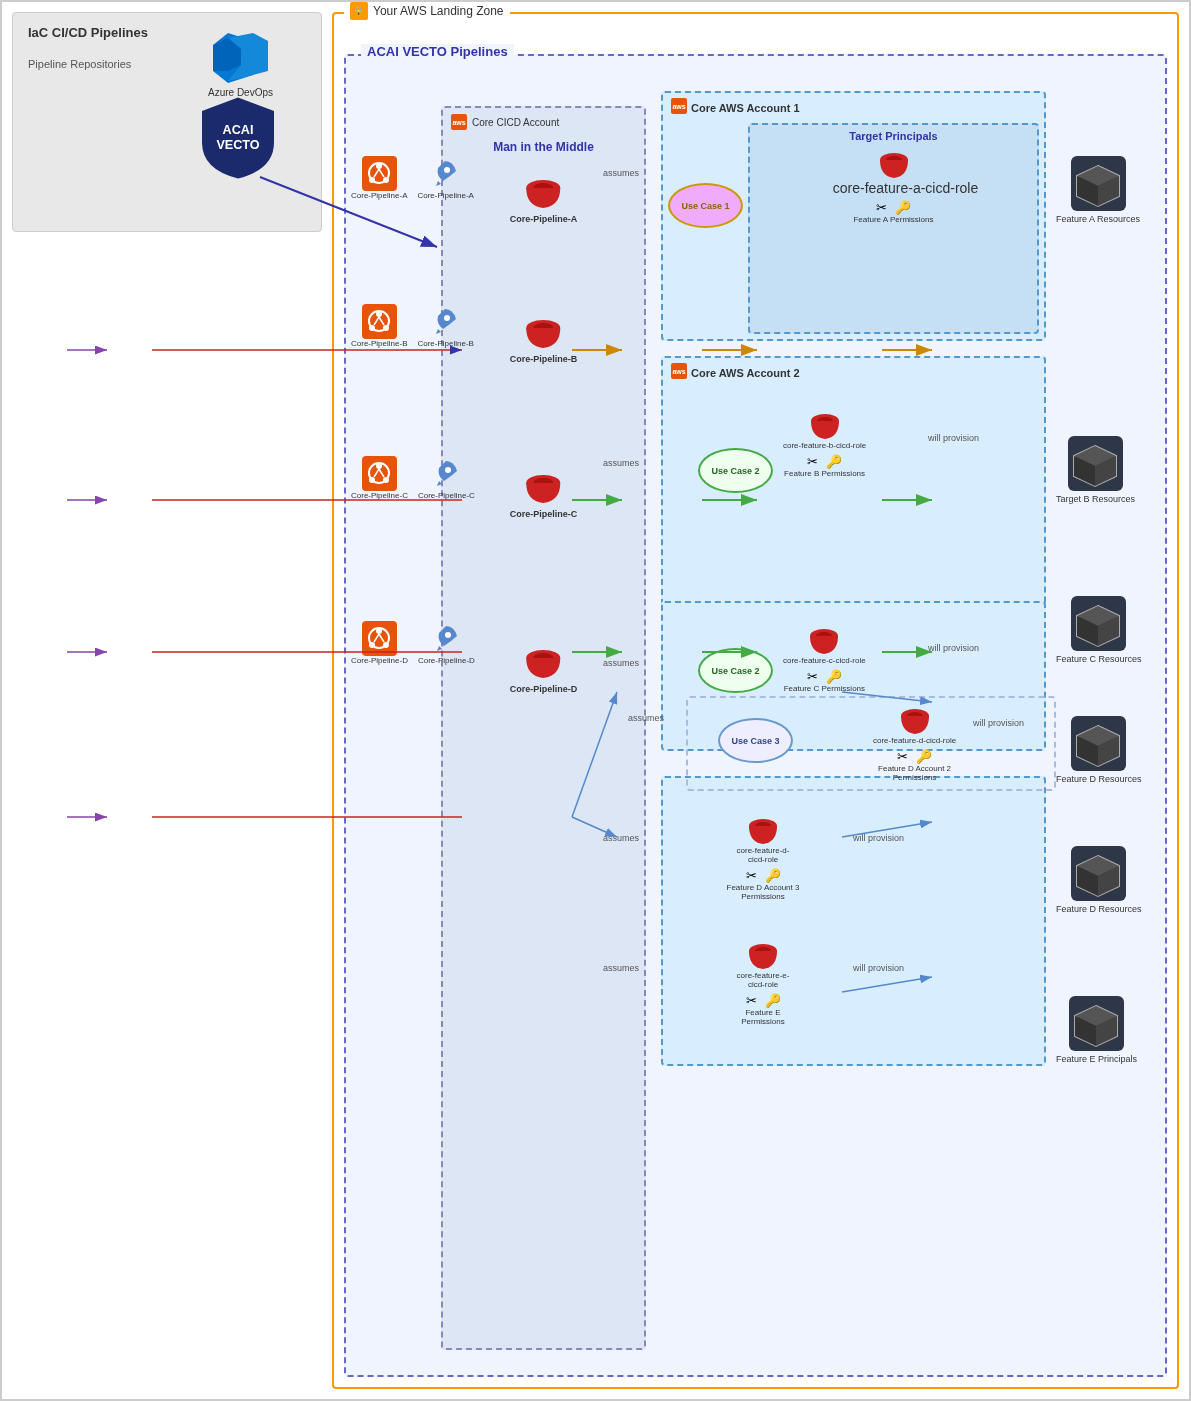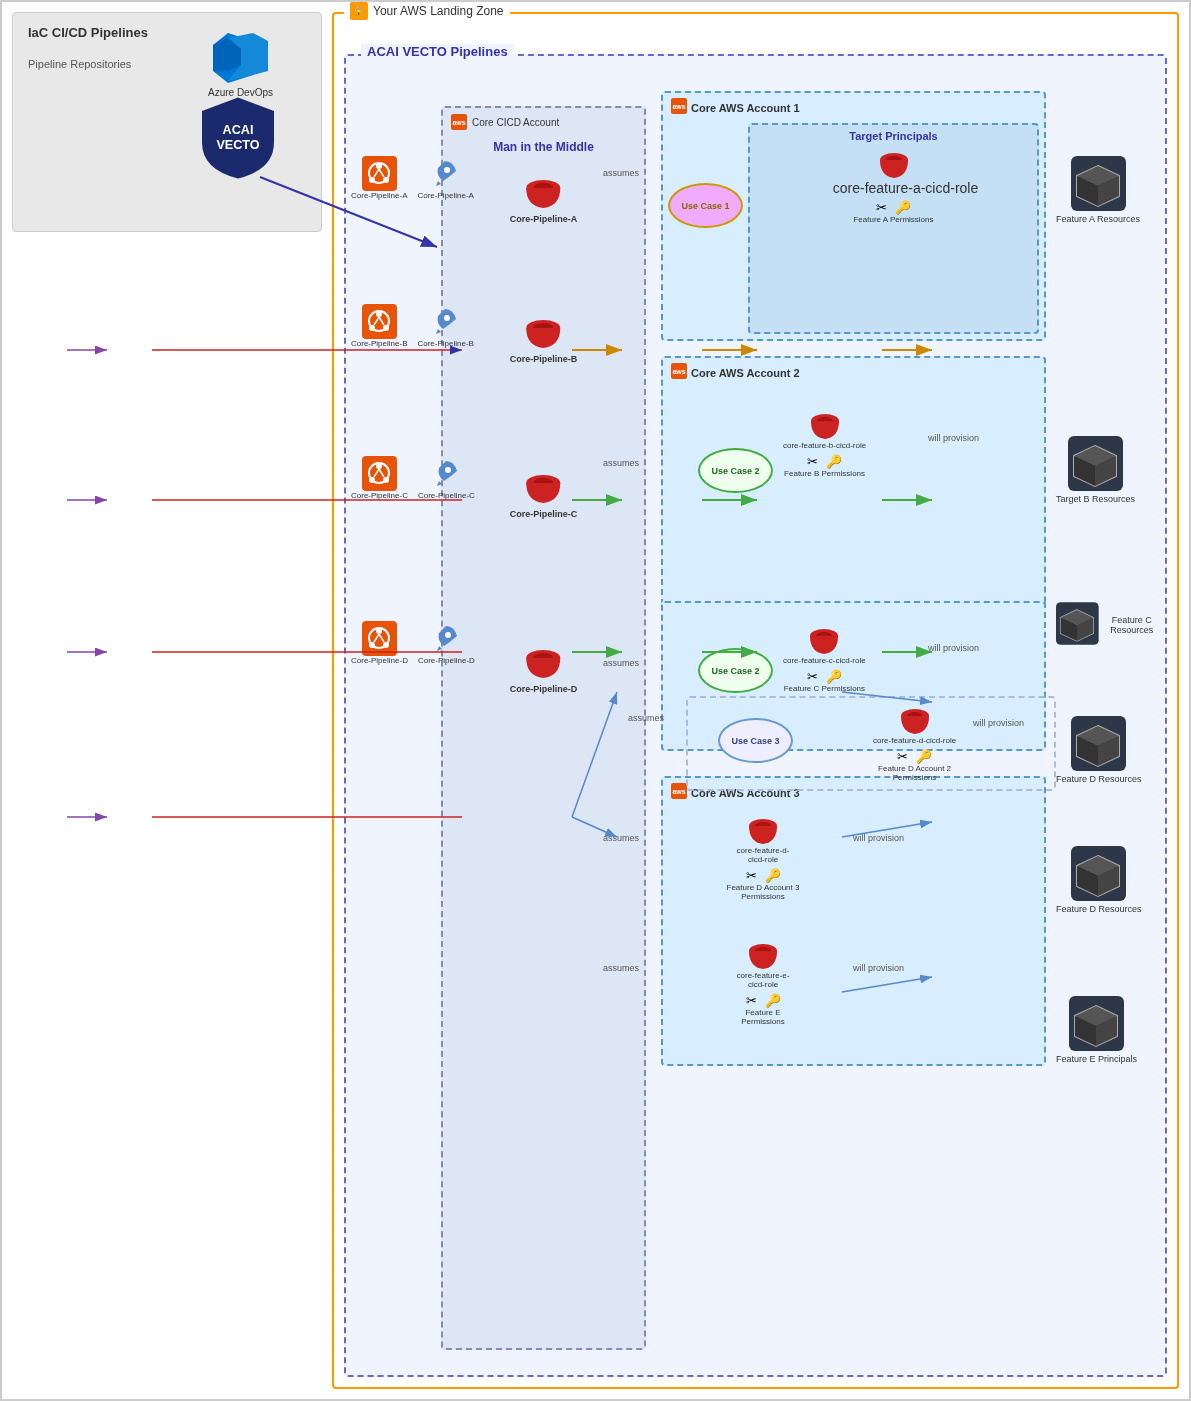--- a/index.html
+++ b/index.html
@@ -419,24 +419,20 @@
         </div>
 
         <div style="position:absolute; top:90px; left:35px; width:75px; height:45px; border-radius:50%; border:2px solid #44aa44; background:#eeffee; display:flex; align-items:center; justify-content:center; font-size:9px; font-weight:bold; color:#226622; text-align:center;">Use Case 2</div>
 
         <div style="position:absolute; top:100px; left:-60px; font-size:9px; color:#555;">assumes</div>
 
         <div style="position:absolute; top:75px; left:265px; font-size:9px; color:#555;">will provision</div>
       </div>
 
       <div style="position:absolute; top:720px; left:315px; width:385px; height:290px; border:2px dashed #5599cc; border-radius:4px; background:#d8eeff;">
-        <div class="aws-account-header">
-          <span class="aws-sm-icon">aws</span>
-          <span style="font-size:11px; font-weight:bold;">Core AWS Account 3</span>
-        </div>
 
         <div style="position:absolute; top:40px; left:60px; display:flex; flex-direction:column; align-items:center;">
           <svg width="32" height="28" viewBox="0 0 32 28">
             <ellipse cx="16" cy="8" rx="14" ry="7" fill="#cc2222"></ellipse>
             <ellipse cx="16" cy="8" rx="8" ry="4" fill="#aa1111"></ellipse>
             <path d="M2,8 Q2,24 16,26 Q30,24 30,8" fill="#cc2222"></path>
           </svg>
           <div style="font-size:8px; color:#333; text-align:center; max-width:65px;">core-feature-d-cicd-role</div>
           <div style="display:flex; gap:3px; margin-top:3px;">
             <svg width="16" height="16" viewBox="0 0 16 16">
@@ -489,21 +485,21 @@
         <svg width="55" height="55" viewBox="0 0 55 55">
           <rect width="55" height="55" rx="6" fill="#2d3748"></rect>
           <polygon points="27,10 48,20 48,40 27,50 6,40 6,20" fill="none" stroke="#aaa" stroke-width="2"></polygon>
           <polygon points="27,10 48,20 27,30 6,20" fill="#555"></polygon>
           <polygon points="6,20 27,30 27,50 6,40" fill="#333"></polygon>
           <polygon points="27,30 48,20 48,40 27,50" fill="#444"></polygon>
         </svg>
         <div style="font-size:9px; color:#333; text-align:center; margin-top:3px;">Target B Resources</div>
       </div>
 
-      <div style="position:absolute; top:540px; left:710px; display:flex; align-items:center;">
+      <div style="position:absolute; top:540px; left:710px; display:flex; flex-direction:column; align-items:center;">
         <svg width="55" height="55" viewBox="0 0 55 55">
           <rect width="55" height="55" rx="6" fill="#2d3748"></rect>
           <polygon points="27,10 48,20 48,40 27,50 6,40 6,20" fill="none" stroke="#aaa" stroke-width="2"></polygon>
           <polygon points="27,10 48,20 27,30 6,20" fill="#555"></polygon>
           <polygon points="6,20 27,30 27,50 6,40" fill="#333"></polygon>
           <polygon points="27,30 48,20 48,40 27,50" fill="#444"></polygon>
         </svg>
         <div style="font-size:9px; color:#333; text-align:center; margin-top:3px;">Feature C Resources</div>
       </div>
 

